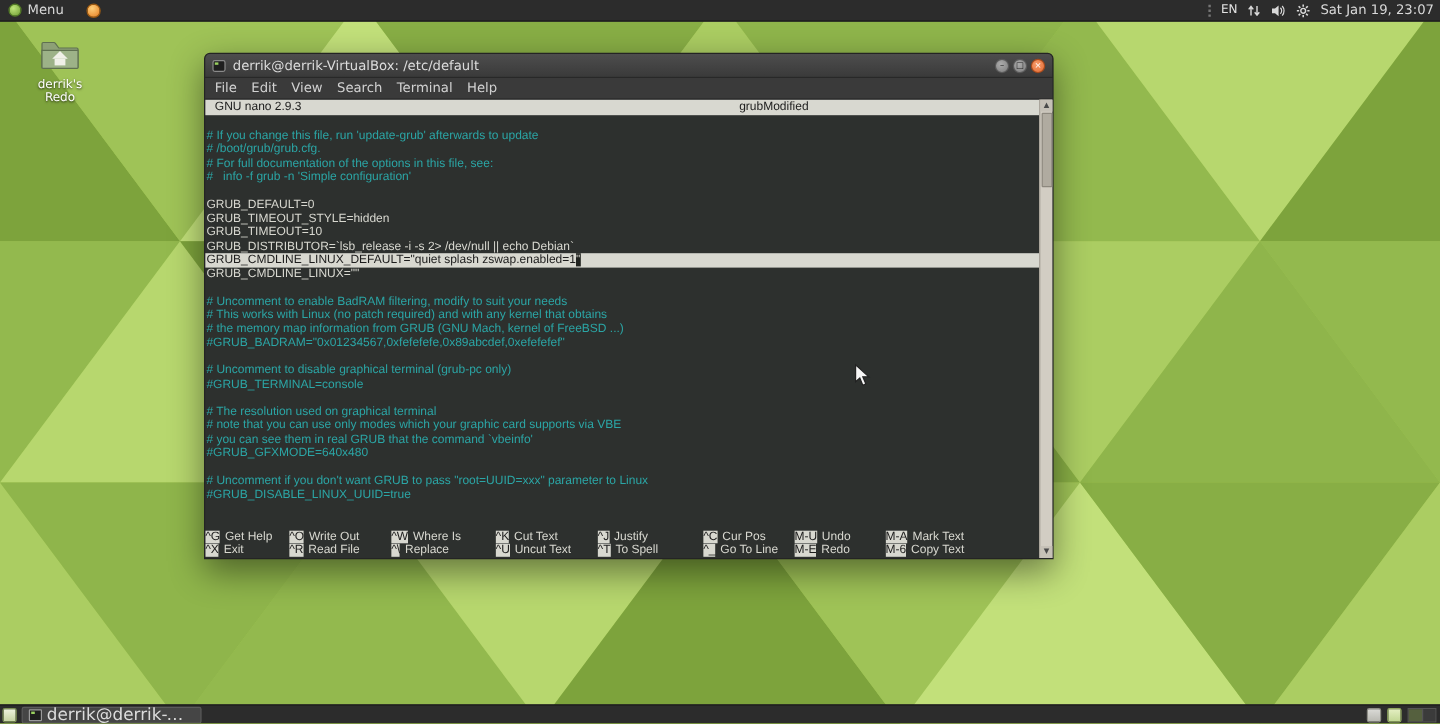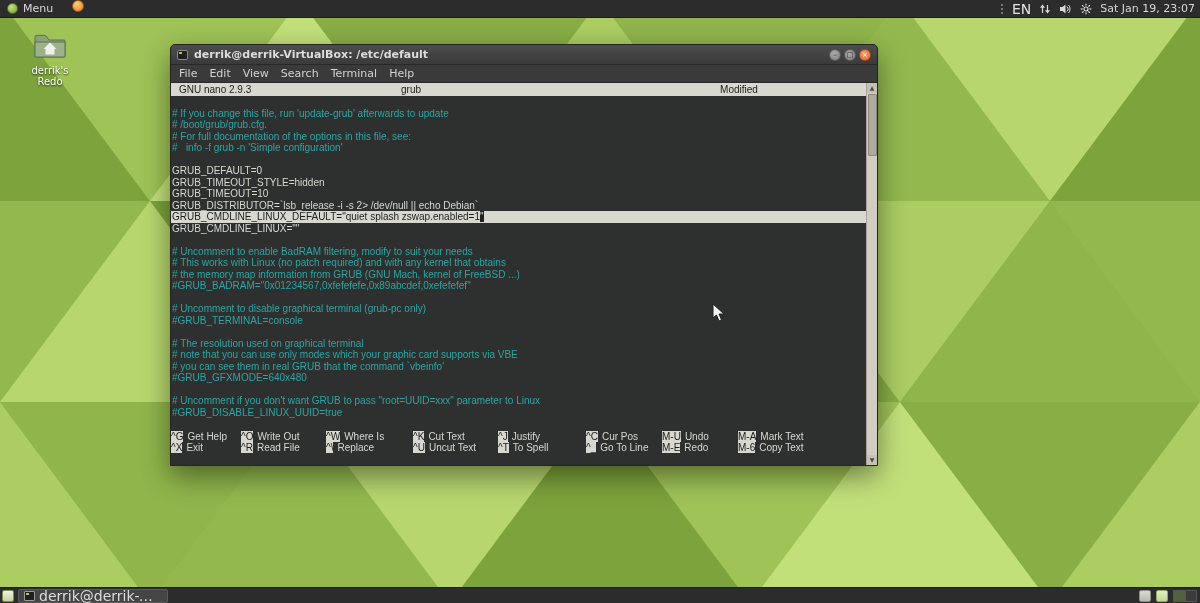--- a/index.html
+++ b/index.html
@@ -3,65 +3,65 @@
 <meta charset="utf-8">
 <style>
   *{margin:0;padding:0;box-sizing:border-box}
   html,body{width:1200px;height:603px;overflow:hidden}
   body{position:relative;font-family:"DejaVu Sans","Liberation Sans",sans-serif;background:#9cc050}
   #wallpaper{position:absolute;left:0;top:0;z-index:0}
 
   
   #top-panel{position:absolute;top:0;left:0;width:100%;height:18px;background:#2c2c2c;color:#d9d9d9;
     display:flex;align-items:center;justify-content:space-between;font-size:11px;z-index:30;border-bottom:1px solid #1c1c1c}
-  .panel-left{display:flex;align-items:flex-start;height:100%}
+  .panel-left{display:flex;align-items:center;height:100%}
   .menu-launcher{display:flex;align-items:center;gap:5px;padding:0 7px;height:100%}
   .mate-icon{width:11px;height:11px;border-radius:50%;background:radial-gradient(circle at 35% 32%,#bfe57a,#6e9c33);border:1px solid #547c26;display:inline-block}
   .user-icon{width:12px;height:12px;border-radius:50%;background:radial-gradient(circle at 38% 30%,#ffcf7a,#e67e22);border:1px solid #9c5a12;margin-left:12px;display:inline-block}
   .panel-right{display:flex;align-items:center;gap:8px;padding-right:5px;height:100%}
   .grip{width:3px;height:10px;border-left:2px dotted #777}
-  .kbd-label{font-size:14px;color:#e2e2e2}
+  .kbd-label{font-size:10px;color:#e2e2e2}
   .clock{white-space:nowrap;font-size:11px}
 
   
   .desktop-icon{position:absolute;left:18px;top:30px;width:64px;text-align:center;z-index:5}
   .desktop-icon .icon-label{color:#fff;font-size:10px;text-shadow:0 1px 2px rgba(0,0,0,.75);margin-top:1px}
 
   
   #terminal-window{position:absolute;left:170px;top:44px;width:708px;height:422px;z-index:20;
     border:1px solid #242424;border-radius:5px 5px 0 0;box-shadow:0 10px 28px rgba(0,0,0,.45);background:#2d302e}
   .titlebar{height:20px;background:linear-gradient(#4d4d4d,#3a3a3a);border-radius:4px 4px 0 0;
     display:flex;align-items:center;padding:0 6px;gap:6px;border-bottom:1px solid #282828}
   .tb-icon{width:11px;height:10px;background:#1f1f1f;border:1px solid #8a8a8a;border-radius:2px;position:relative;flex:none}
   .tb-icon::after{content:"";position:absolute;left:1px;top:1px;width:3px;height:2px;background:#9ad05f}
-  .tb-title{color:#dcdcdc;font-size:11px;font-weight:bold;white-space:nowrap;overflow:hidden}
+  .tb-title{color:#dcdcdc;font-size:11px;font-weight:normal;white-space:nowrap;overflow:hidden}
   .tb-buttons{margin-left:auto;display:flex;gap:3px;align-items:center}
   .wbtn{width:12px;height:12px;border-radius:50%;font-size:7px;line-height:11px;text-align:center;color:#242424}
   .wbtn.min,.wbtn.max{background:radial-gradient(circle at 40% 35%,#ababab,#7d7d7d);border:1px solid #5a5a5a}
   .wbtn.close{background:radial-gradient(circle at 40% 35%,#f79c6b,#e36b33);border:1px solid #a64a1c;color:#fff}
 
   .menubar{height:18px;background:#3a3a3a;display:flex;align-items:center;padding:0 2px;border-bottom:1px solid #282828}
   .menu-item{color:#d2d2d2;font-size:11px;padding:0 6px}
 
   .term-area{display:flex;height:382px}
   .term-content{flex:1;overflow:hidden;font-family:Liberation Sans, sans-serif;
     font-size:10px;line-height:11.5px;color:#d8d8d0}
   .nano-header{display:flex;height:13px;line-height:13px;background:#d8d8d0;color:#1c1c1c}
   .nh-left{width:230px;padding-left:8px}
-  .nh-center{flex:1;text-align:left}
-  .nh-right{width:230px;text-align:center;padding-right:24px}
+  .nh-center{flex:1;text-align:right}
+  .nh-right{width:230px;text-align:left;padding-right:24px}
 
   #editor{padding-top:11.5px}
   .line{height:11.5px;white-space:pre;padding-left:1px}
   .line.comment{color:#2ba5a5}
   .line.plain{color:#d8d8d0}
   .line.hl{background:#d8d8d0;color:#1c1c1c}
   .cursor{background:#20221f;color:#d8d8d0}
 
-  #shortcuts{margin-top:1px}
+  #shortcuts{margin-top:12px}
   .sc-row{display:flex;height:11.5px;line-height:11.5px;white-space:pre}
   .sc-cell{flex:none;overflow:hidden}
   .sc-cell.last{flex:1}
   .sc-key{background:#d8d8d0;color:#1c1c1c}
   .sc-label{color:#d8d8d0;margin-left:4px}
 
   .scrollbar{width:11px;background:#d2cdc3;border-left:1px solid #a9a49a;display:flex;flex-direction:column;align-items:center}
   .sb-btn{width:100%;height:10px;font-size:6px;line-height:10px;text-align:center;color:#4a4a4a;background:#c6c1b7}
   .sb-btn.down{margin-top:auto}
   .sb-thumb{width:9px;height:62px;margin-top:1px;background:#b0aba0;border:1px solid #8d887e;border-radius:1px}

